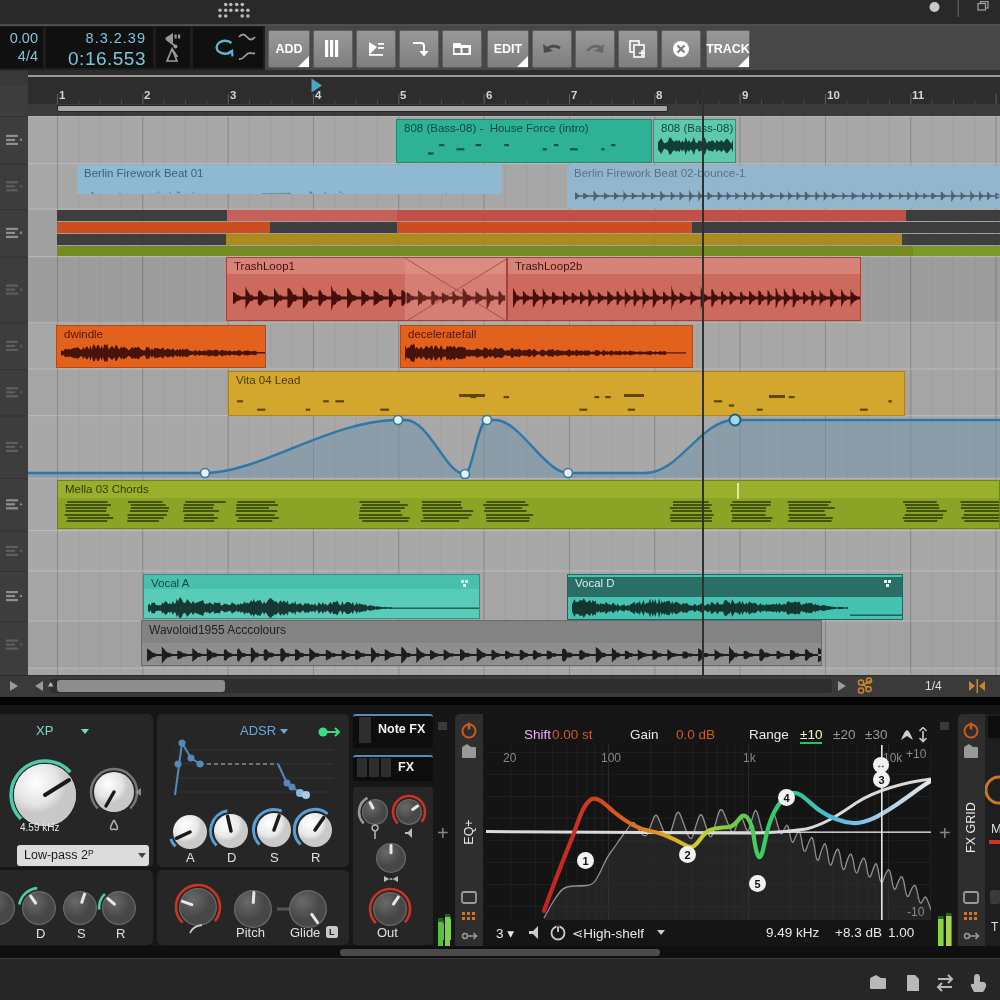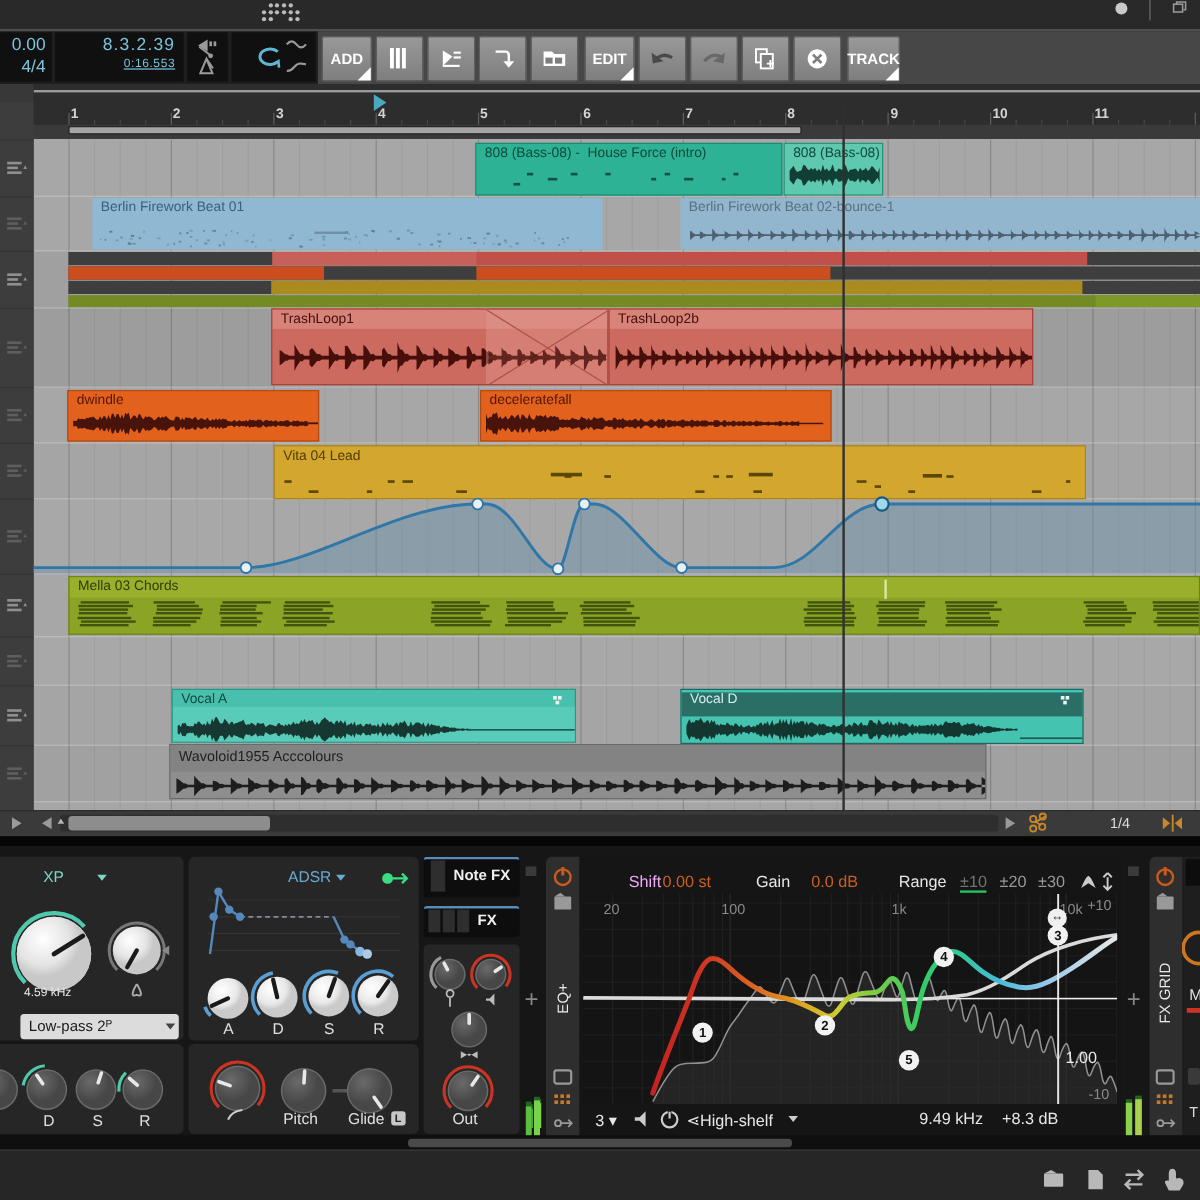--- a/index.html
+++ b/index.html
@@ -34,21 +34,21 @@
     </svg>
 <div class="abs" style="left:0;top:24px;width:1000px;height:46px;background:#1e1e1e;border-top:2px solid #4e4e4e;"></div>
 <div class="abs" style="left:265px;top:26px;width:735px;height:44px;background:#474747;"></div>
 <div class="abs" style="left:0px;top:27px;width:43px;height:41px;background:#101010;"></div>
 <div class="abs" style="left:46px;top:27px;width:107px;height:41px;background:#101010;"></div>
 <div class="abs" style="left:156px;top:27px;width:34px;height:41px;background:#101010;"></div>
 <div class="abs" style="left:193px;top:27px;width:70px;height:41px;background:#101010;"></div>
 <div class="abs lbl" style="left:0;top:30px;width:38px;text-align:right;color:#7cc4dc;font-size:14.5px;">0.00</div>
 <div class="abs lbl" style="left:0;top:48px;width:38px;text-align:right;color:#7cc4dc;font-size:14.5px;">4/4</div>
 <div class="abs lbl" style="left:46px;top:30px;width:100px;text-align:right;color:#7cc4dc;font-size:14.5px;letter-spacing:1px;">8.3.2.39</div>
-<div class="abs lbl" style="left:46px;top:48px;width:100px;text-align:right;color:#7cc4dc;font-size:10px;letter-spacing:0.5px;text-decoration:underline;">0:16.553</div>
+<div class="abs lbl" style="left:46px;top:48px;width:100px;text-align:right;color:#7cc4dc;font-size:19px;letter-spacing:0.5px;">0:16.553</div>
 <svg width="40" height="41" style="left:155px;top:27px;">
 <path d="M18 6 l-8 5 8 5 z" fill="#9a9a9a"></path>
 <rect x="19.5" y="7.5" width="2.2" height="4" fill="#9a9a9a"></rect>
       <rect x="23" y="7.5" width="2.2" height="4" fill="#9a9a9a"></rect>
 <path d="M11 12 l8.5 6.5" stroke="#9a9a9a" stroke-width="1.6"></path>
       <circle cx="20.5" cy="19.5" r="2" fill="#9a9a9a"></circle>
 <path d="M12 34 L17 22 L22 34 Z" fill="none" stroke="#9a9a9a" stroke-width="1.7"></path>
 <path d="M17 22 L22.5 30" stroke="#9a9a9a" stroke-width="1.7"></path>
 </svg>
 <svg width="70" height="41" style="left:193px;top:27px;">
@@ -368,21 +368,21 @@
         <rect x="204.5" y="28.2" width="3.1" height="2.2" fill="#135145"></rect>
         <rect x="214.2" y="24.0" width="4.2" height="2.2" fill="#135145"></rect>
       </svg>
     </div>
 <div class="clip" style="left:653px;top:119px;width:83px;height:44px;background:#5ec9ae;border:1px solid #2a9379;">
       <div class="lbl" style="left:7px;top:2px;color:#0e4a3c;font-size:11.5px;">808 (Bass-08)</div>
       <svg width="83" height="44">
         <path d="M4.0,26.0 L4.0,22.2 L5.6,20.2 L7.3,18.1 L8.9,21.6 L10.5,23.4 L12.2,22.6 L13.8,22.1 L15.4,17.2 L17.0,18.0 L18.7,20.6 L20.3,21.9 L21.9,20.1 L23.6,21.5 L25.2,19.7 L26.8,22.7 L28.5,20.6 L30.1,23.1 L31.7,17.1 L33.3,22.0 L35.0,20.2 L36.6,22.7 L38.2,21.3 L39.9,16.9 L41.5,22.4 L43.1,23.2 L44.8,20.5 L46.4,20.8 L48.0,21.8 L49.7,16.2 L51.3,19.1 L52.9,23.5 L54.5,21.2 L56.2,21.5 L57.8,20.6 L59.4,20.7 L61.1,23.4 L62.7,19.8 L64.3,22.1 L66.0,21.5 L67.6,19.8 L69.2,22.5 L70.8,21.1 L72.5,18.4 L74.1,19.6 L75.7,21.8 L77.4,23.8 L79.0,19.5 L79.0,32.5 L77.4,28.2 L75.7,30.2 L74.1,32.4 L72.5,33.6 L70.8,30.9 L69.2,29.5 L67.6,32.2 L66.0,30.5 L64.3,29.9 L62.7,32.2 L61.1,28.6 L59.4,31.3 L57.8,31.4 L56.2,30.5 L54.5,30.8 L52.9,28.5 L51.3,32.9 L49.7,35.8 L48.0,30.2 L46.4,31.2 L44.8,31.5 L43.1,28.8 L41.5,29.6 L39.9,35.1 L38.2,30.7 L36.6,29.3 L35.0,31.8 L33.3,30.0 L31.7,34.9 L30.1,28.9 L28.5,31.4 L26.8,29.3 L25.2,32.3 L23.6,30.5 L21.9,31.9 L20.3,30.1 L18.7,31.4 L17.0,34.0 L15.4,34.8 L13.8,29.9 L12.2,29.4 L10.5,28.6 L8.9,30.4 L7.3,33.9 L5.6,31.8 L4.0,29.8 Z" fill="#123f35"></path>
       </svg>
     </div>
-<div class="clip" style="left:77px;top:165px;width:425px;height:43px;background:#8fb8d3;">
+<div class="clip" style="left:77px;top:165px;width:425px;height:29px;background:#8fb8d3;">
       <div class="lbl" style="left:7px;top:2px;color:#3c607a;font-size:11.5px;">Berlin Firework Beat 01</div>
       <svg width="425" height="43">
         <rect x="71.8" y="35.7" width="2.3" height="1.6" fill="#5a768a" opacity="0.59"></rect>
         <rect x="93.1" y="37.1" width="2.6" height="1.6" fill="#5a768a" opacity="0.61"></rect>
         <rect x="213.6" y="29.3" width="1.0" height="1.6" fill="#5a768a" opacity="0.52"></rect>
         <rect x="247.1" y="27.0" width="2.6" height="1.6" fill="#5a768a" opacity="0.44"></rect>
         <rect x="100.0" y="26.6" width="3.0" height="1.6" fill="#5a768a" opacity="0.74"></rect>
         <rect x="367.9" y="34.6" width="1.1" height="1.6" fill="#5a768a" opacity="0.50"></rect>
         <rect x="210.5" y="27.6" width="2.9" height="1.6" fill="#5a768a" opacity="0.52"></rect>
         <rect x="67.6" y="37.4" width="1.2" height="1.6" fill="#5a768a" opacity="0.86"></rect>
@@ -893,21 +893,21 @@
         <circle cx="10" cy="222" r="2.5"></circle>
         <path d="M12.5 222 h9 m-3 -3 l3 3 -3 3"></path>
       </g>
 </svg>
 <div class="abs lbl" style="left:455px;top:825px;width:28px;text-align:center;color:#e8e8e8;font-size:12.5px;transform:rotate(-90deg);">EQ+</div>
 <div class="abs lbl" style="left:508px;top:727px;color:#f0abfc;font-size:13.5px;margin-left:16px;">Shift</div>
 <div class="abs lbl" style="left:552px;top:727px;color:#cc5f1f;font-size:13.5px;">0.00 st</div>
 <div class="abs lbl" style="left:630px;top:727px;color:#e8e8e8;font-size:13.5px;">Gain</div>
 <div class="abs lbl" style="left:676px;top:727px;color:#cc5f1f;font-size:13.5px;">0.0 dB</div>
 <div class="abs lbl" style="left:749px;top:727px;color:#e8e8e8;font-size:13.5px;">Range</div>
-<div class="abs lbl" style="left:800px;top:727px;color:#737373;font-size:13.5px;border-bottom:2px solid #22c55e;">±10</div>
+<div class="abs lbl" style="left:800px;top:727px;color:#fef9c3;font-size:13.5px;border-bottom:2px solid #22c55e;">±10</div>
 <div class="abs lbl" style="left:833px;top:727px;color:#999;font-size:13.5px;">±20</div>
 <div class="abs lbl" style="left:865px;top:727px;color:#999;font-size:13.5px;">±30</div>
 <svg width="45" height="18" style="left:893px;top:726px;">
       <path d="M8 14 q4 -10 6 -10 q2 0 6 10 l-6 -4 z" fill="#ccc"></path>
       <path d="M30 4 v10 m-3.5 -3 l3.5 3.5 3.5 -3.5 m-3.5 -10.5 l-3.5 3.5 m3.5 -3.5 l3.5 3.5" stroke="#ccc" stroke-width="1.6" fill="none" transform="translate(0,1)"></path>
     </svg>
 <div class="abs" style="left:486px;top:745px;width:445px;height:175px;background:#141414;"></div>
 <svg width="445" height="175" style="left:486px;top:745px;">
       <rect x="24.1" y="0" width="1" height="175" fill="#202020"></rect>
       <rect x="48.8" y="0" width="1" height="175" fill="#202020"></rect>
@@ -991,21 +991,21 @@
     </svg>
 <svg width="22" height="20" style="left:548px;top:923px;">
       <circle cx="10" cy="10" r="6.5" fill="none" stroke="#ccc" stroke-width="1.8"></circle>
       <path d="M10 2.5 v6" stroke="#151515" stroke-width="3"></path>
       <path d="M10 3.5 v5.5" stroke="#ccc" stroke-width="1.8"></path>
     </svg>
 <div class="abs lbl" style="left:572px;top:925px;color:#e8e8e8;font-size:13.5px;">⋖High-shelf</div>
 <div class="abs" style="left:657px;top:930px;width:0;height:0;border-left:4.5px solid transparent;border-right:4.5px solid transparent;border-top:5.5px solid #ccc;"></div>
 <div class="abs lbl" style="left:766px;top:925px;color:#e8e8e8;font-size:13.5px;">9.49 kHz</div>
 <div class="abs lbl" style="left:835px;top:925px;color:#e8e8e8;font-size:13.5px;">+8.3 dB</div>
-<div class="abs lbl" style="left:888px;top:874px;color:#e8e8e8;font-size:13.5px;">1.00</div>
+<div class="abs lbl" style="left:888px;top:925px;color:#e8e8e8;font-size:13.5px;">1.00</div>
 <svg width="14" height="40" style="left:438px;top:908px;">
       <rect x="0" y="10" width="5" height="30" fill="#262"></rect>
       <rect x="0" y="14" width="5" height="26" fill="#5abf3a"></rect>
       <rect x="7" y="6" width="5" height="34" fill="#262"></rect>
       <rect x="7" y="9" width="5" height="31" fill="#7ad24a"></rect>
     </svg>
 <div class="abs" style="left:940px;top:722px;width:9px;height:8px;background:#3a3a3a;"></div>
 <div class="abs lbl" style="left:939px;top:822px;color:#888;font-size:20px;">+</div>
 <svg width="16" height="40" style="left:938px;top:908px;">
       <rect x="0" y="8" width="5.5" height="32" fill="#262"></rect>

